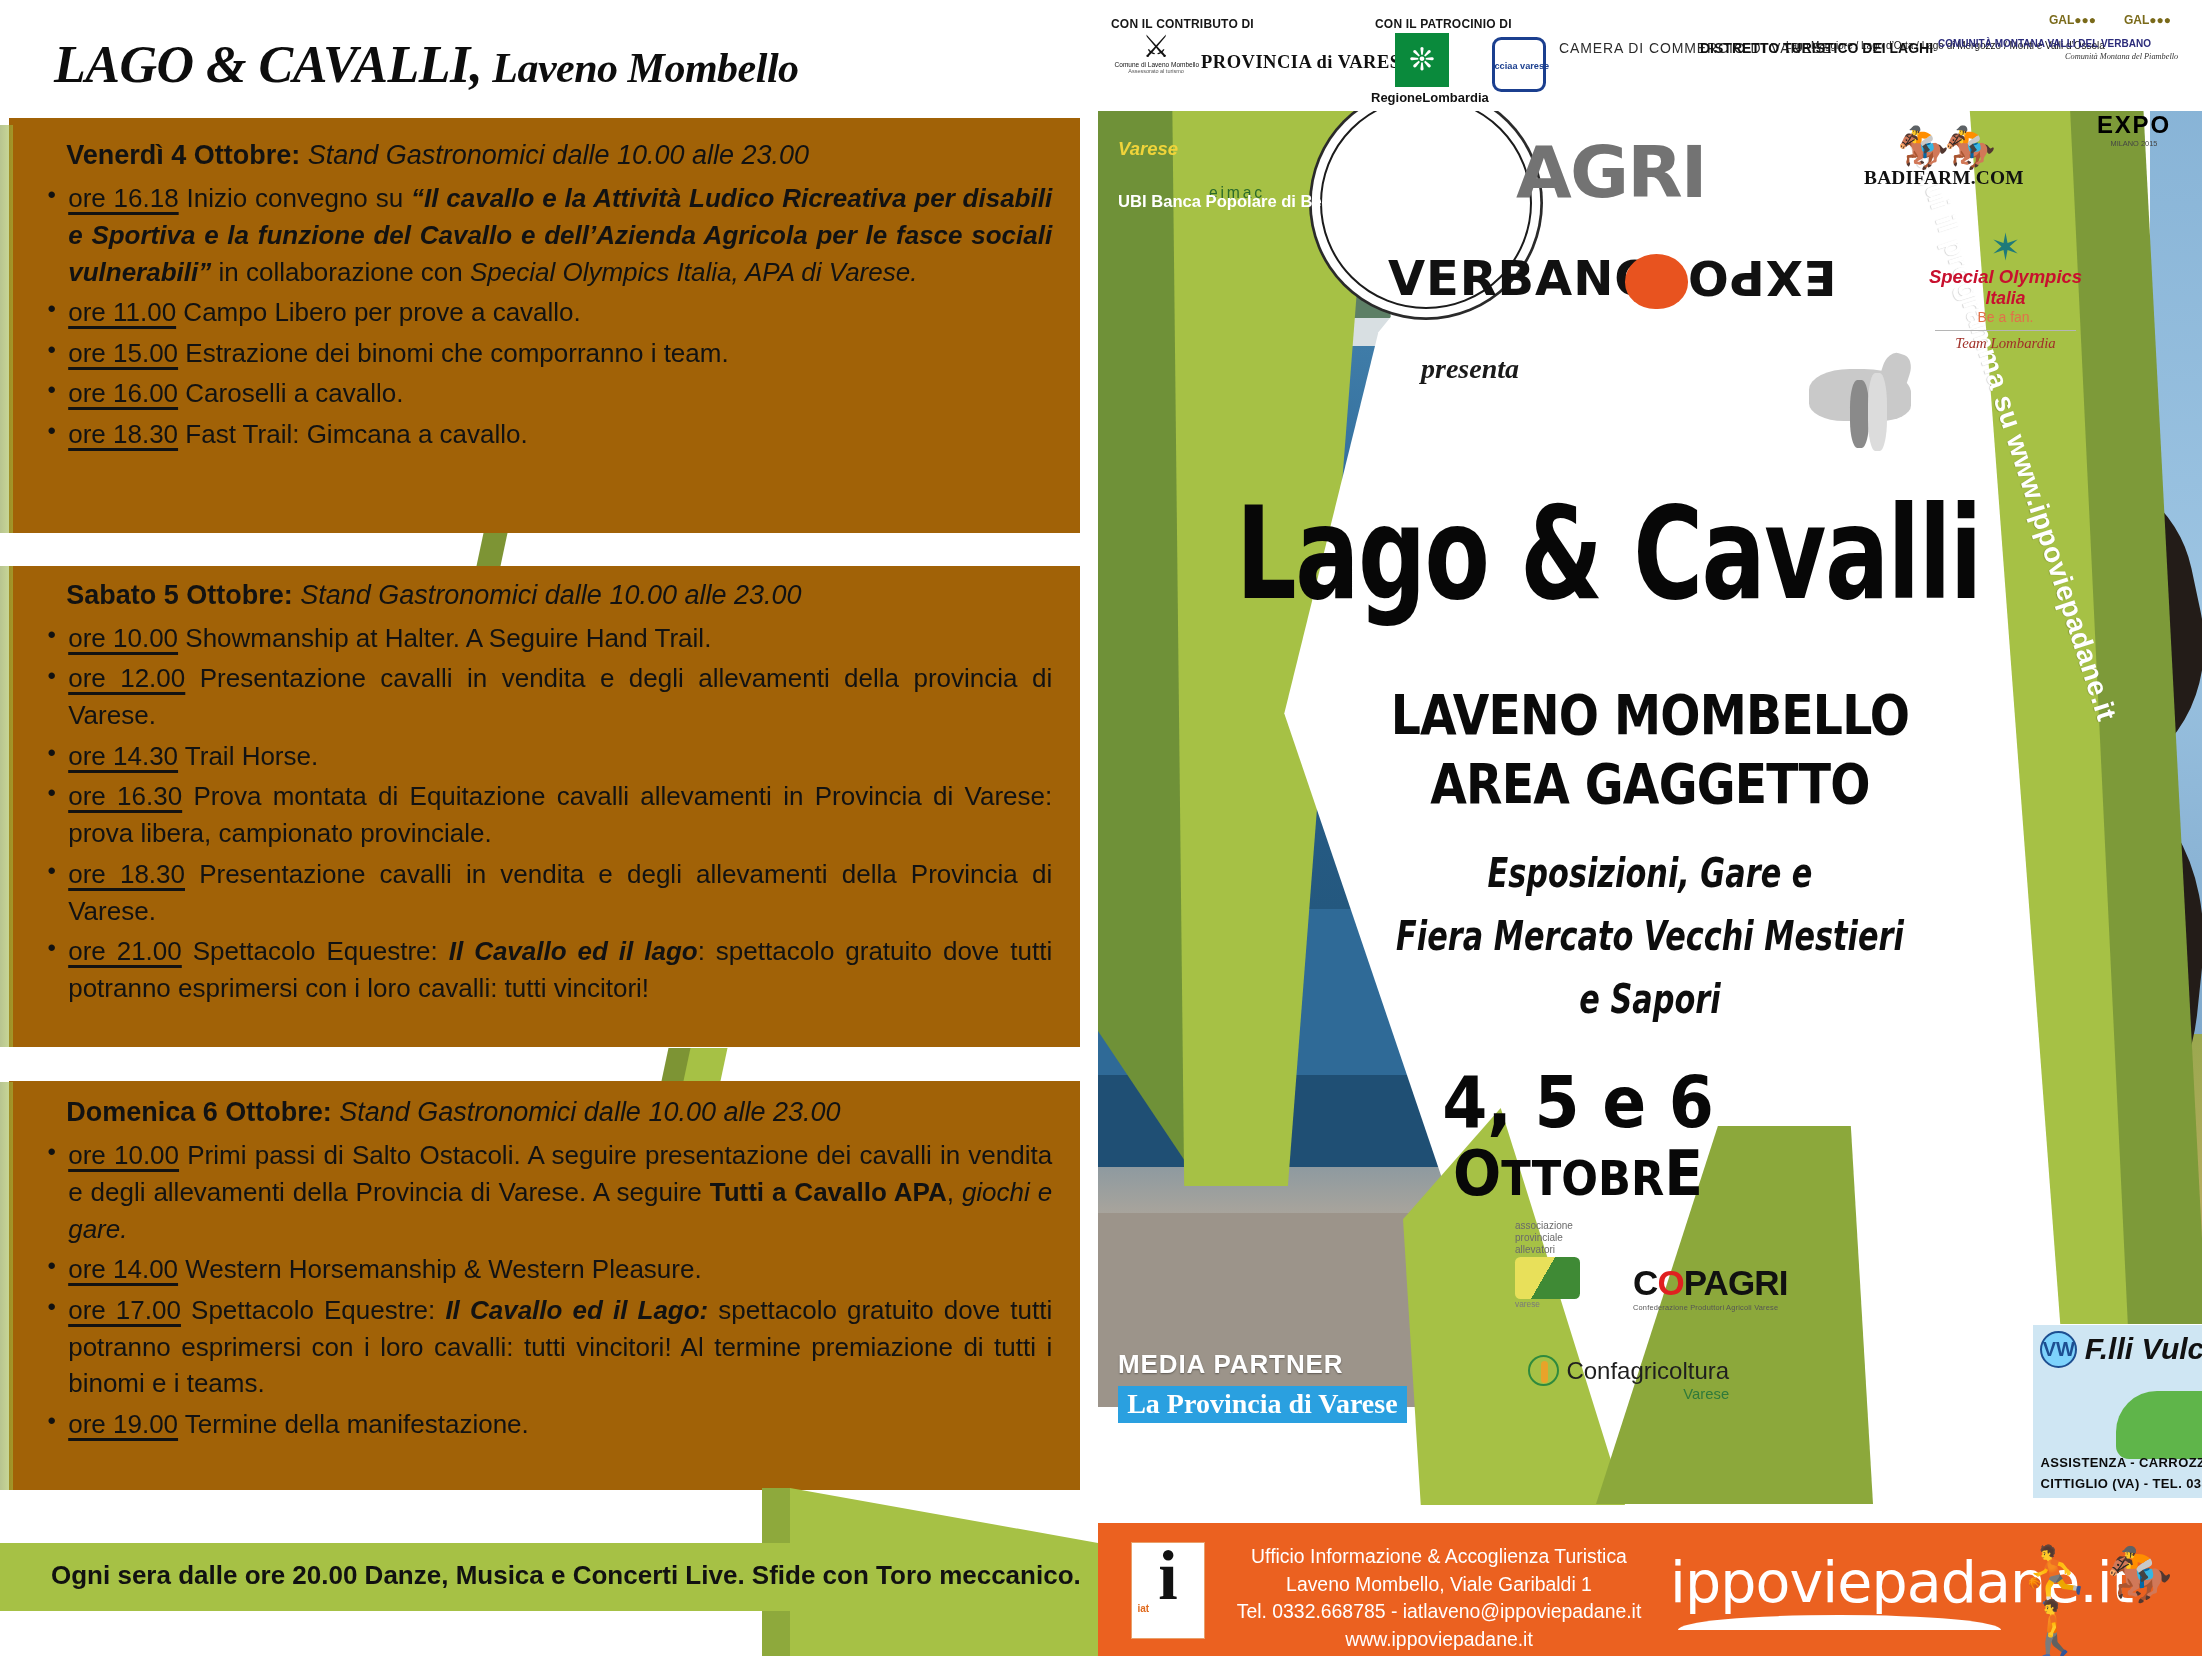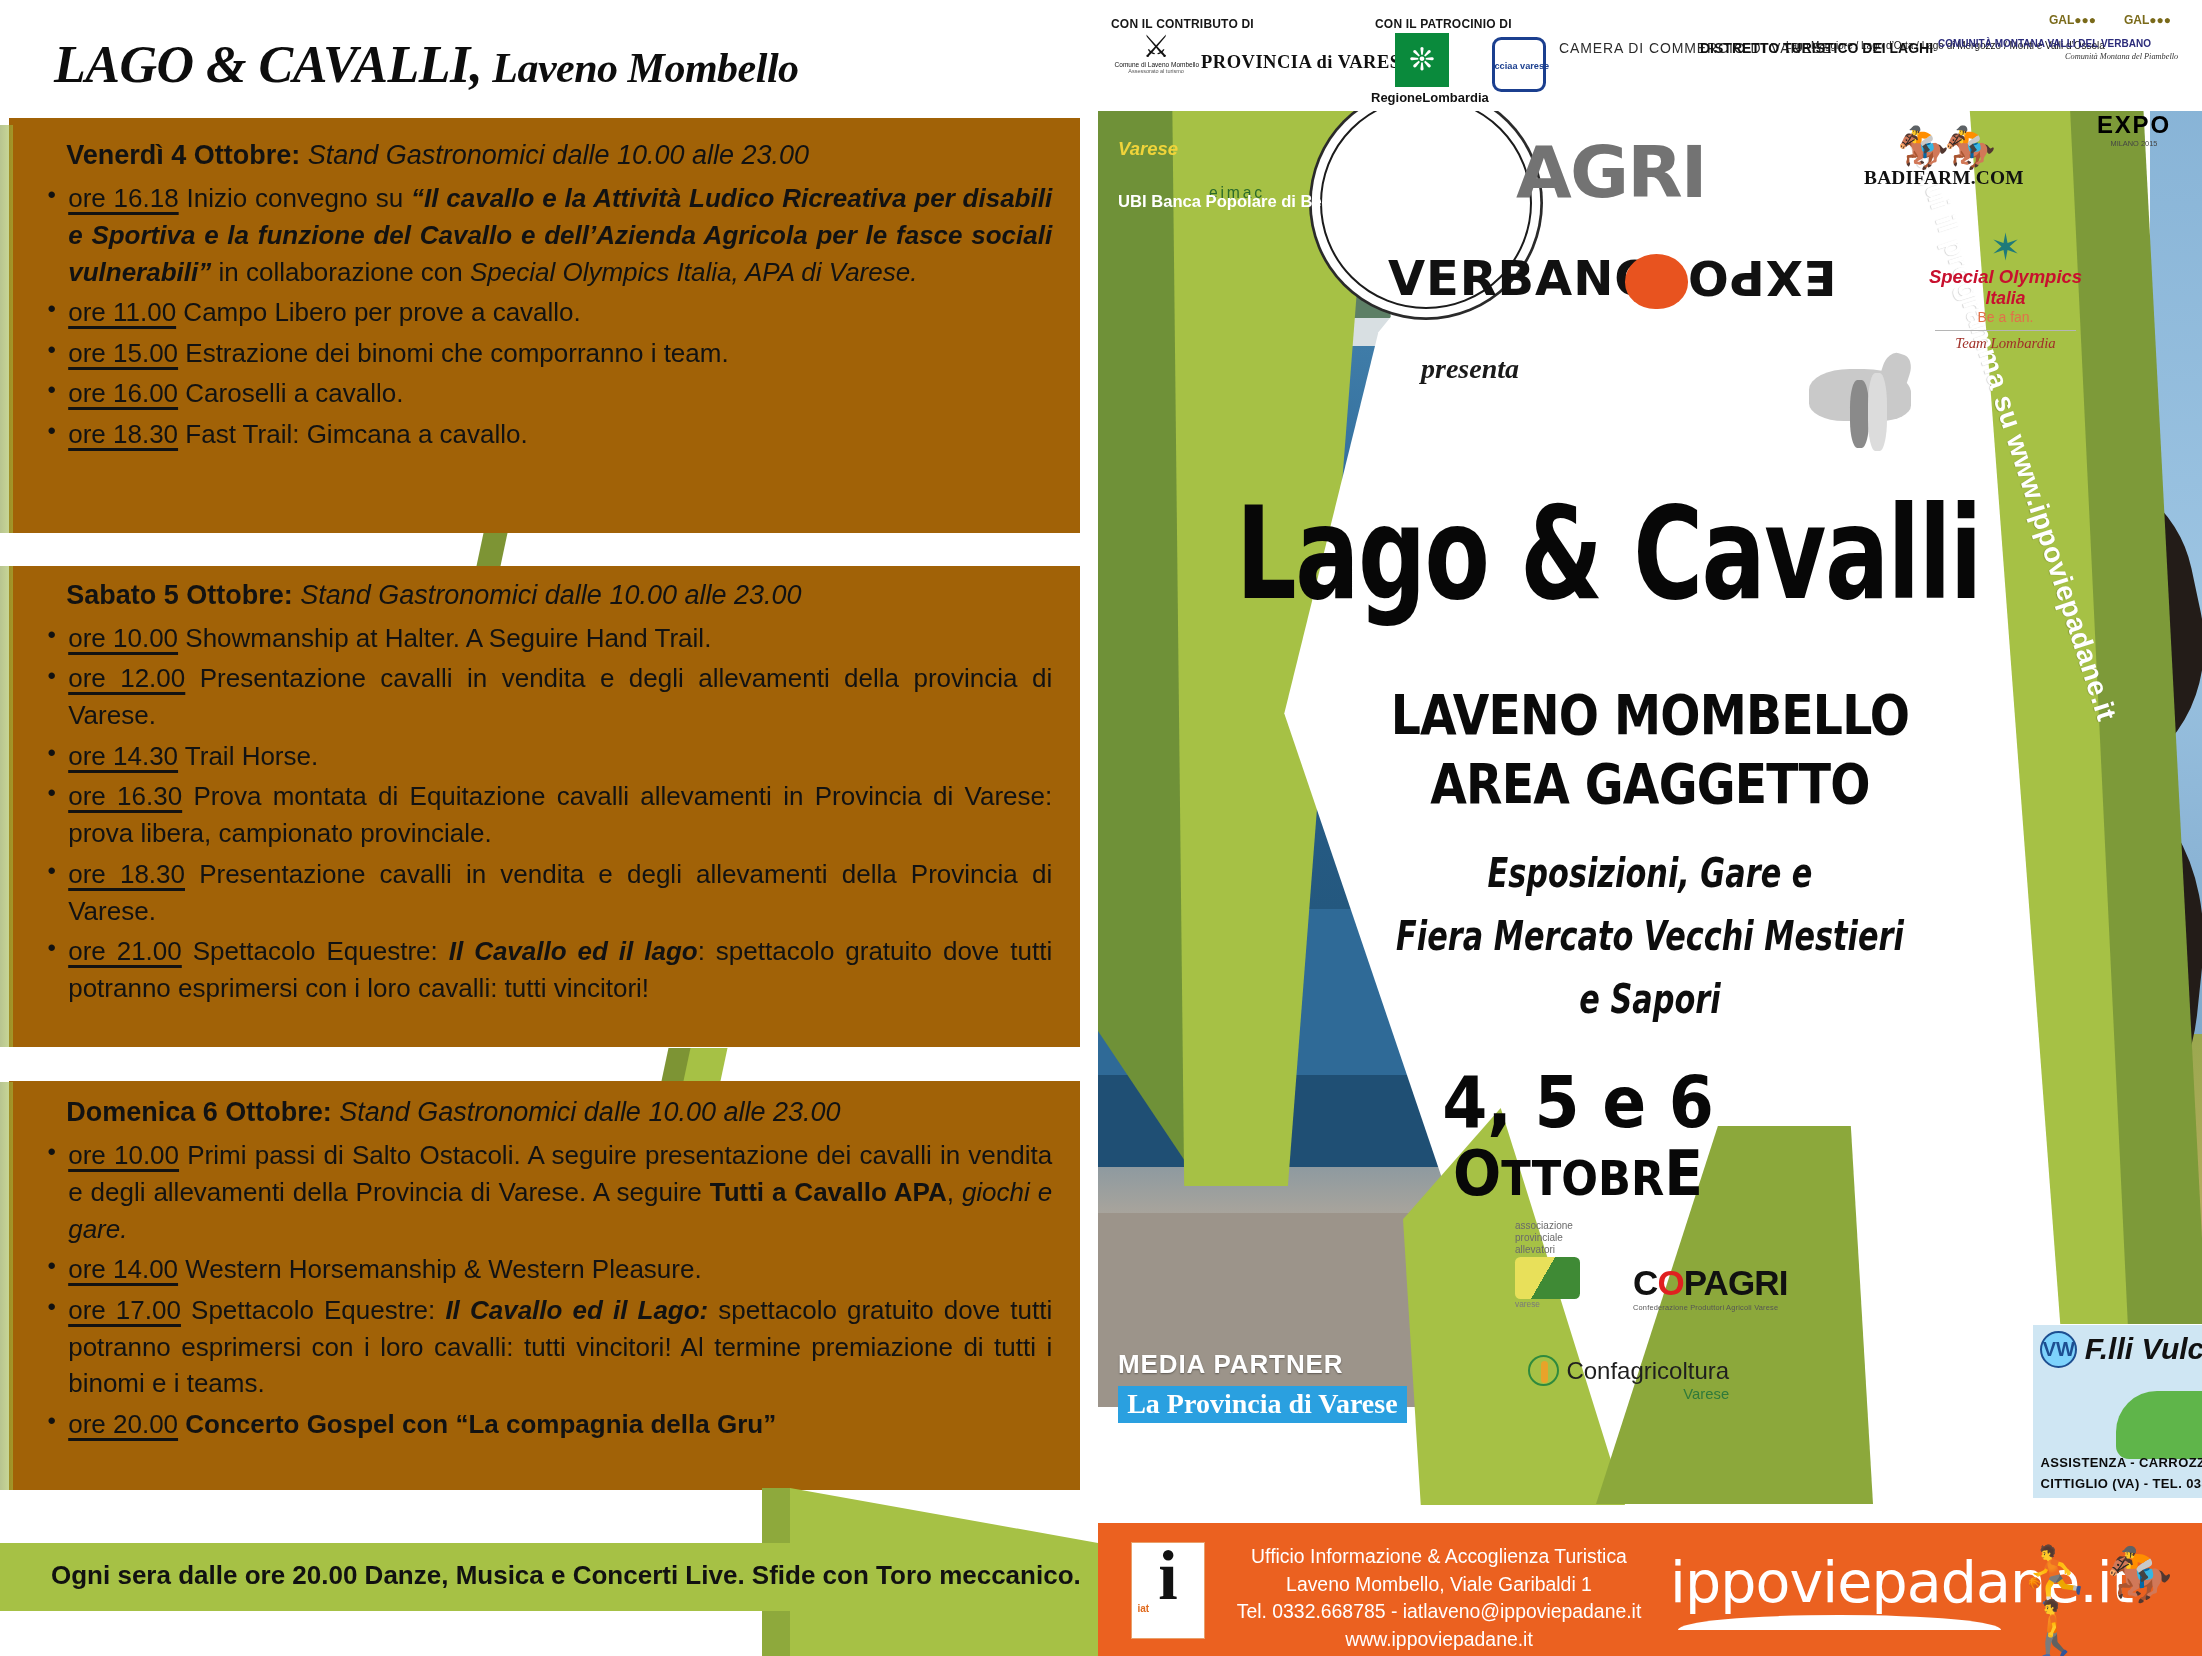--- a/index.html
+++ b/index.html
@@ -452,21 +452,21 @@
   </div>
 
   <div class="day-block" id="day-sunday">
     <div class="day-head">
       <b>Domenica 6 Ottobre:</b><i> Stand Gastronomici dalle 10.00 alle 23.00</i>
     </div>
     <ul class="items">
       <li><span class="hora">ore 10.00</span><span> Primi passi di Salto Ostacoli. A seguire presentazione dei cavalli in vendita e degli allevamenti della Provincia di Varese. A seguire </span><span class="bs">Tutti a Cavallo APA</span><span>, </span><span class="it">giochi e gare.</span></li>
       <li class="noj"><span class="hora">ore 14.00</span><span> Western Horsemanship &amp; Western Pleasure.</span></li>
       <li><span class="hora">ore 17.00</span><span> Spettacolo Equestre: </span><span class="b">Il Cavallo ed il Lago:</span><span> spettacolo gratuito dove tutti potranno esprimersi con i loro cavalli: tutti vincitori! Al termine premiazione di tutti i binomi e i teams.</span></li>
-      <li class="noj"><span class="hora">ore 20.00</span><span> </span><span class="bs">Concerto Gospel con “La compagnia della Gru”</span></li>
+      <li class="noj"><span class="hora">ore 19.00</span><span> Termine della manifestazione.</span></li>
     </ul>
   </div>
 
   <div id="bottom-green-tab"></div>
   <div id="bottom-green-wedge"></div>
   <div id="bottom-strip"></div>
   <div id="bottom-strip-text">Ogni sera dalle ore 20.00 Danze, Musica e Concerti Live. Sfide con Toro meccanico.</div>
 </div>
 
 <div id="poster">

